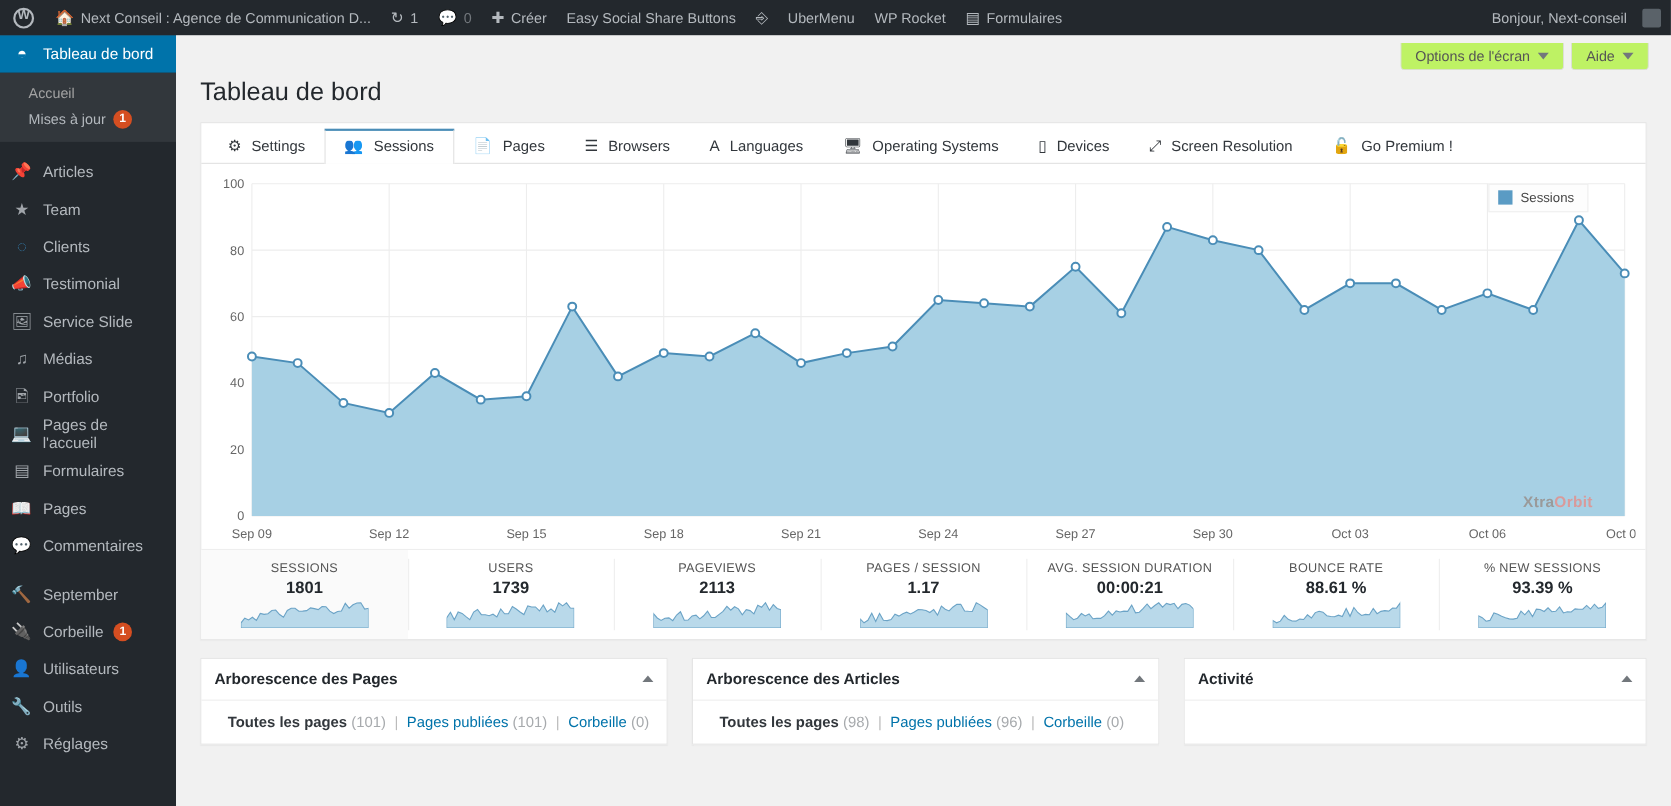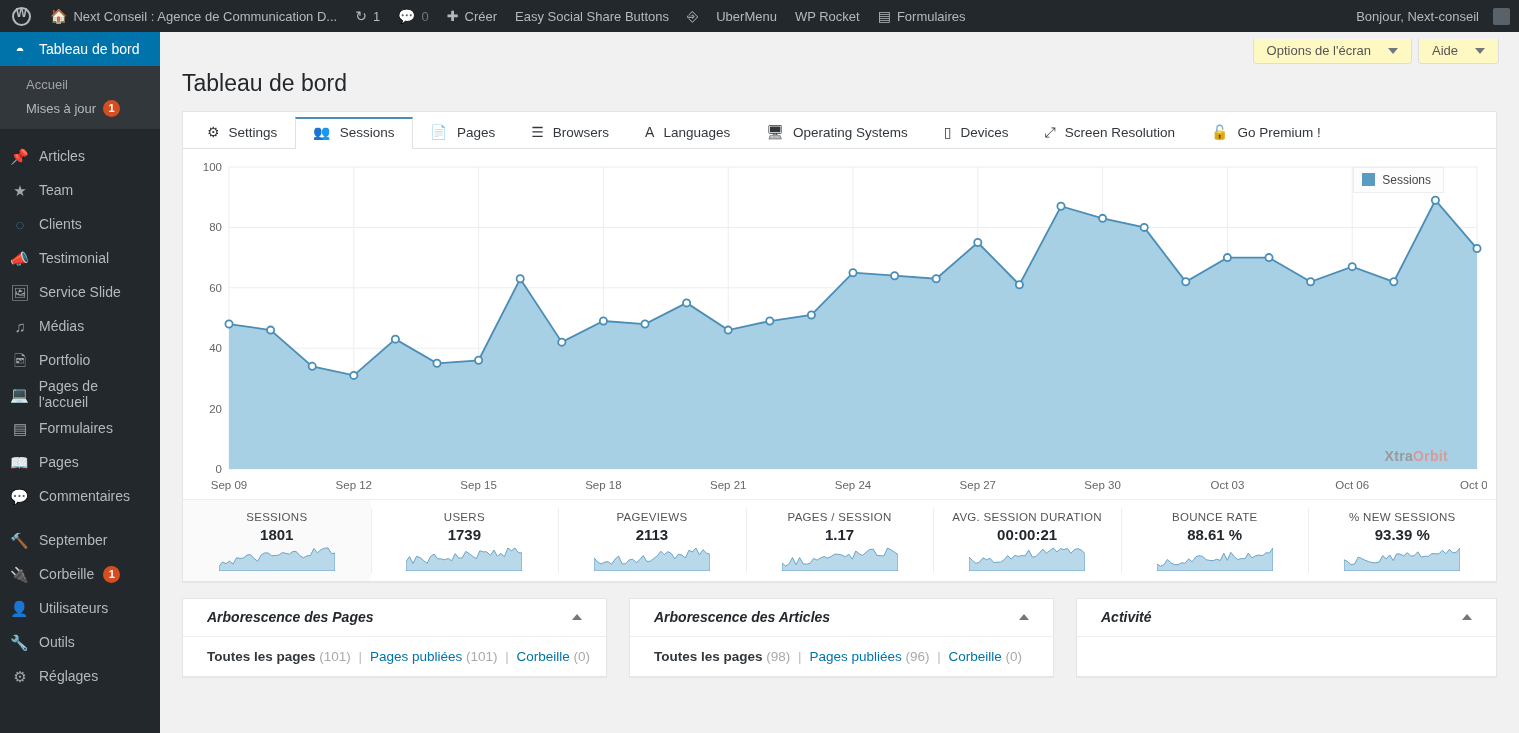--- a/index.html
+++ b/index.html
@@ -79,23 +79,23 @@
   
   #content {
     position: absolute; top: 32px; left: 160px;
     width: 1359px; height: 701px; background: #f1f1f1; overflow: hidden;
   }
   .screen-meta {
     display: flex; justify-content: flex-end; gap: 6px;
     padding: 7px 20px 0 0; height: 30px;
   }
   .meta-btn {
-    background: #fef9c3; border: 1px solid #ddd; border-top: none;
+    background: #bef264; border: 1px solid #ddd; border-top: none;
     border-radius: 0 0 4px 4px; font-size: 13px; color: #555;
-    padding: 4px 13px 5px 13px; display: flex; align-items: center; gap: 17px;
+    padding: 4px 13px 5px 13px; display: flex; align-items: center; gap: 7px;
     height: 25px;
   }
   .caret-d {
     width: 0; height: 0; border-left: 5px solid transparent;
     border-right: 5px solid transparent; border-top: 6px solid #72777c;
   }
   .page-title {
     font-size: 23px; font-weight: 400; color: #23282d;
     padding: 7px 0 12px 22px; line-height: 1.3;
   }
@@ -184,21 +184,21 @@
   }
   .widget {
     background: #fff; border: 1px solid #e5e5e5;
     box-shadow: 0 1px 1px rgba(0,0,0,.04); flex: 1;
   }
   .widget.w1 { flex: 0 0 425px; }
   .widget.w2 { flex: 0 0 425px; }
   .widget.w3 { flex: 1; }
   .w-head {
     display: flex; align-items: center; height: 38px;
-    padding: 0 24px; border-bottom: 1px solid #eee; font-style: italic;
+    padding: 0 12px; border-bottom: 1px solid #eee;
   }
   .w-title { font-size: 14px; font-weight: bold; color: #23282d; }
   .caret-u {
     margin-left: auto; width: 0; height: 0;
     border-left: 5px solid transparent; border-right: 5px solid transparent;
     border-bottom: 6px solid #72777c;
   }
   .w-body { padding: 12px; font-size: 13.5px; color: #32373c; margin-left: 12px; }
   .w-body .strong { font-weight: bold; }
   .lnk { color: #0073aa; }

